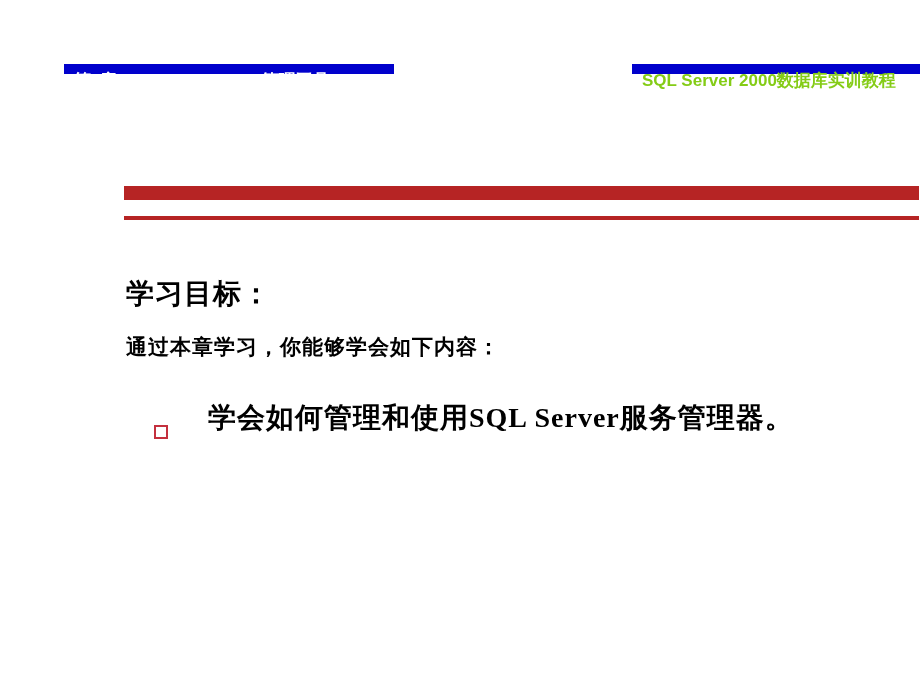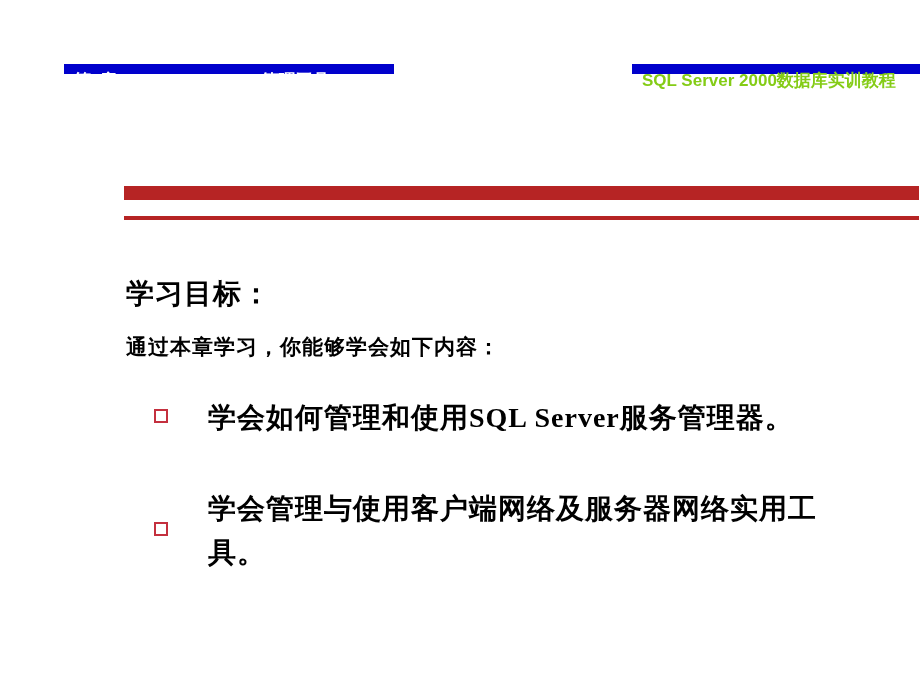--- a/index.html
+++ b/index.html
@@ -74,21 +74,21 @@
       color: #000000;
       line-height: 1.55;
       letter-spacing: 1px;
     }
     .bullet-list {
       list-style: none;
       margin-top: 4px;
     }
     .bullet-item {
       display: flex;
-      align-items: center;
+      align-items: flex-end;
       margin-top: 10px;
       line-height: 1.55;
     }
     .bullet-marker {
       width: 14px;
       height: 14px;
       border: 2px solid #c4303e;
       background: transparent;
       margin-top: 12px;
       margin-left: 12px;
@@ -116,18 +116,14 @@
 </div>
 
 <div class="content">
   <div class="title-line">学习目标：</div>
   <div class="intro-line">通过本章学习，你能够学会如下内容：</div>
   <ul class="bullet-list">
     <li class="bullet-item">
       <span class="bullet-marker"></span>
       <span class="bullet-text">学会如何管理和使用SQL Server服务管理器。</span>
     </li>
-    <li class="bullet-item">
-      <span class="bullet-marker"></span>
-      <span class="bullet-text">学会管理与使用客户端网络及服务器网络实用工具。</span>
-    </li>
   </ul>
 </div>
 
 </body></html>

